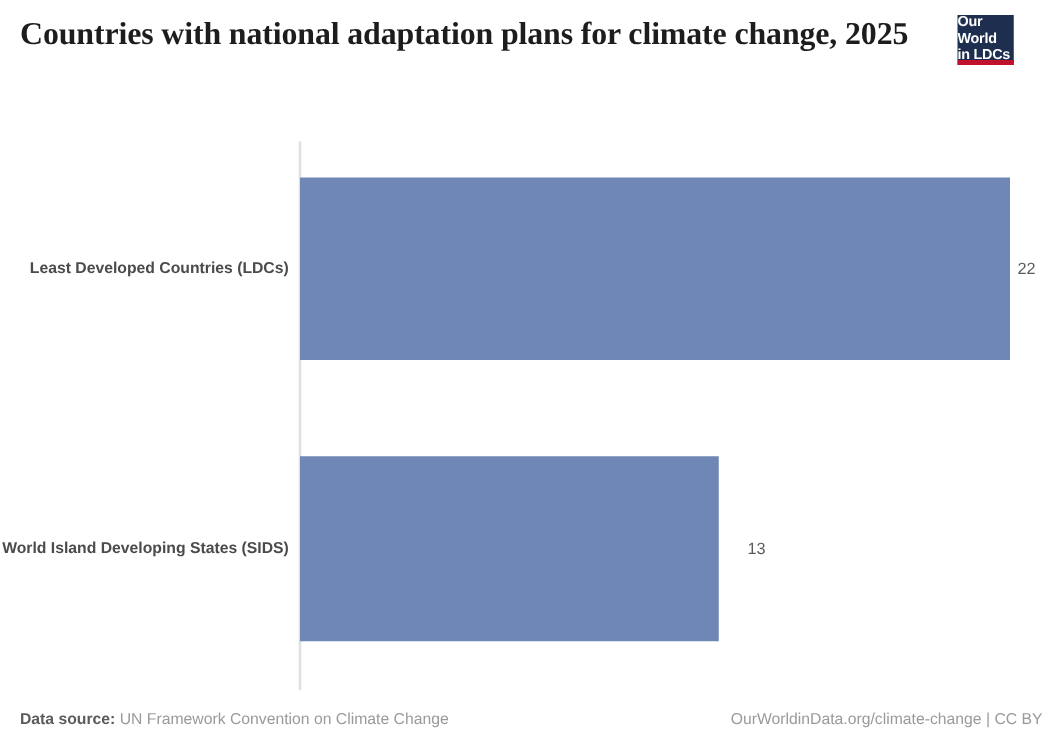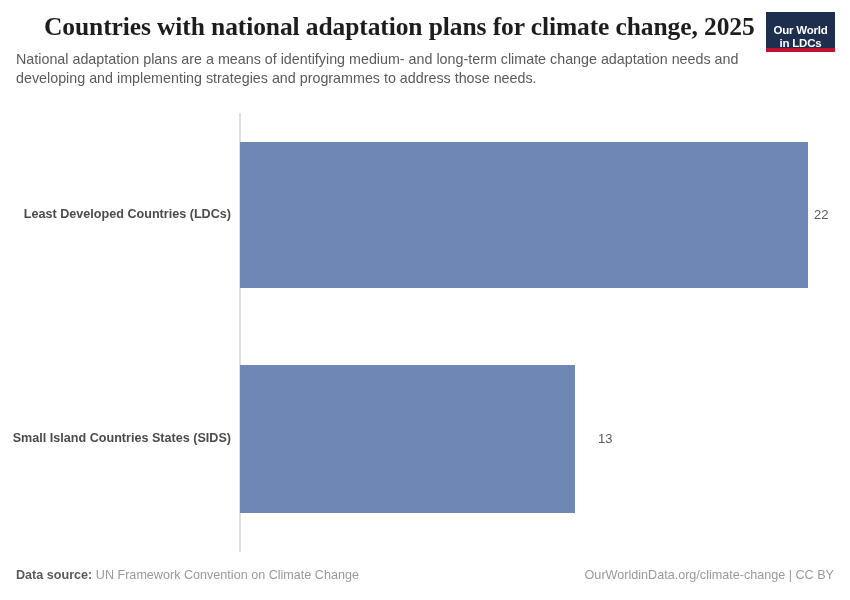--- a/index.html
+++ b/index.html
@@ -27,44 +27,43 @@
     left: 16px;
     top: 12px;
     width: 740px;
     font-family: "Liberation Serif", "DejaVu Serif", serif;
     font-size: 25.5px;
     font-weight: 700;
     color: #1d1d1d;
     letter-spacing: -0.1px;
     line-height: 1.15;
     white-space: nowrap;
-    margin-left: 28px;
   }
   #chart-subtitle {
     position: absolute;
     left: 16px;
     top: 50px;
     width: 735px;
     font-size: 14.3px;
     font-weight: 400;
     color: #5b5b5b;
     line-height: 1.36;
   }
 
   
   #owid-logo {
     position: absolute;
     left: 766px;
     top: 12px;
-    width: 69px;
+    width: 45px;
     height: 40px;
     background: #1d2e4e;
     box-sizing: border-box;
-    padding-top: 12px;
-    text-align: center;
+    padding-top: 0;
+    text-align: left;
     overflow: hidden;
   }
   #owid-logo .logo-line {
     display: block;
     color: #ffffff;
     font-size: 11.5px;
     font-weight: 700;
     line-height: 13px;
     letter-spacing: -0.2px;
     font-family: "Liberation Sans", sans-serif;
@@ -151,41 +150,40 @@
     color: #9a9a9a;
     white-space: nowrap;
     text-align: right;
   }
 </style>
 </head>
 <body>
 
 <div id="chart-header">
   <div id="chart-title">Countries with national adaptation plans for climate change, 2025</div>
-  <div id="chart-subtitle">National adaptation plans are a means of identifying medium- and long-term climate change adaptation needs and developing and implementing strategies and programmes to address those needs.</div>
 
   <div id="owid-logo">
     <span class="logo-line">Our World</span>
     <span class="logo-line">in LDCs</span>
     <span class="logo-rule"></span>
   </div>
 </div>
 
 <div id="plot-area">
 
   <div id="y-axis-line"></div>
 
   <div class="bar-group" style="top:142px; height:146px;">
     <div class="bar-label" style="top:65px;">Least Developed Countries (LDCs)</div>
     <div class="bar-rect" style="top:0px; width:568px; height:146px;"></div>
     <div class="bar-value" style="left:814px; top:65px;text-align:right;">22</div>
   </div>
 
   <div class="bar-group" style="top:365px; height:148px;">
-    <div class="bar-label" style="top:66px;">Small Island Countries States (SIDS)</div>
+    <div class="bar-label" style="top:66px;">World Island Developing States (SIDS)</div>
     <div class="bar-rect" style="top:0px; width:335px; height:148px;"></div>
     <div class="bar-value" style="left:581px; top:66px;margin-left:17px;">13</div>
   </div>
 
 </div>
 
 <div id="chart-footer">
   <div id="footer-source">
     <span class="src-label">Data source:</span><span> UN Framework Convention on Climate Change</span>
   </div>

